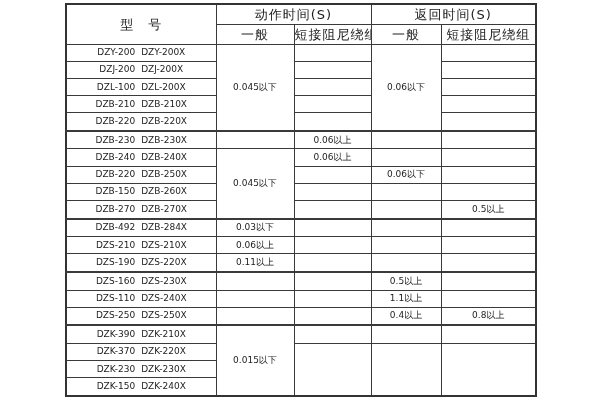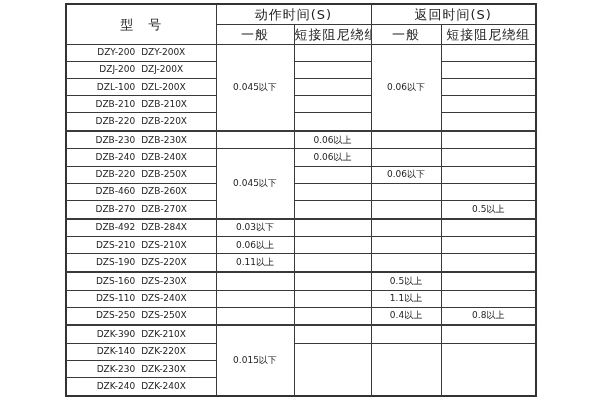--- a/index.html
+++ b/index.html
@@ -133,21 +133,21 @@
               <span>DZB-250X</span>
             </div>
           </td>
           <td></td>
           <td>0.06以下</td>
           <td></td>
         </tr>
         <tr>
           <td>
             <div class="model-wrap">
-              <span>DZB-460</span>
+              <span>DZB-150</span>
               <span>DZB-260X</span>
             </div>
           </td>
           <td></td>
           <td></td>
           <td></td>
         </tr>
         <tr>
           <td>
             <div class="model-wrap">
@@ -239,39 +239,39 @@
             </div>
           </td>
           <td rowspan="4">0.015以下</td>
           <td></td>
           <td></td>
           <td></td>
         </tr>
         <tr>
           <td>
             <div class="model-wrap">
-              <span>DZK-140</span>
+              <span>DZK-370</span>
               <span>DZK-220X</span>
             </div>
           </td>
           <td rowspan="3"></td>
           <td rowspan="3"></td>
           <td rowspan="3"></td>
         </tr>
         <tr>
           <td>
             <div class="model-wrap">
               <span>DZK-230</span>
               <span>DZK-230X</span>
             </div>
           </td>
         </tr>
         <tr>
           <td>
             <div class="model-wrap">
-              <span>DZK-240</span>
+              <span>DZK-150</span>
               <span>DZK-240X</span>
             </div>
           </td>
         </tr>
       </tbody>
   </table>
 </div>
 
 </body></html>

